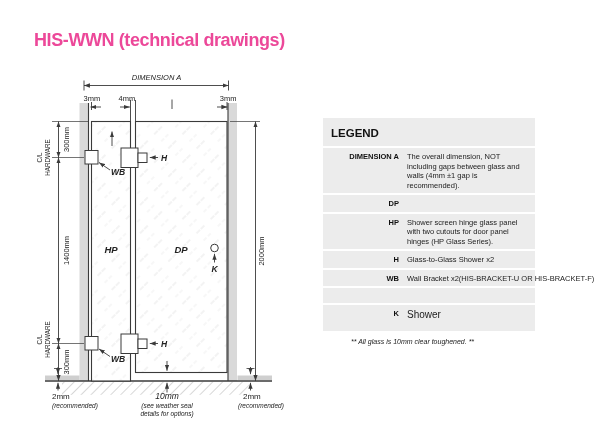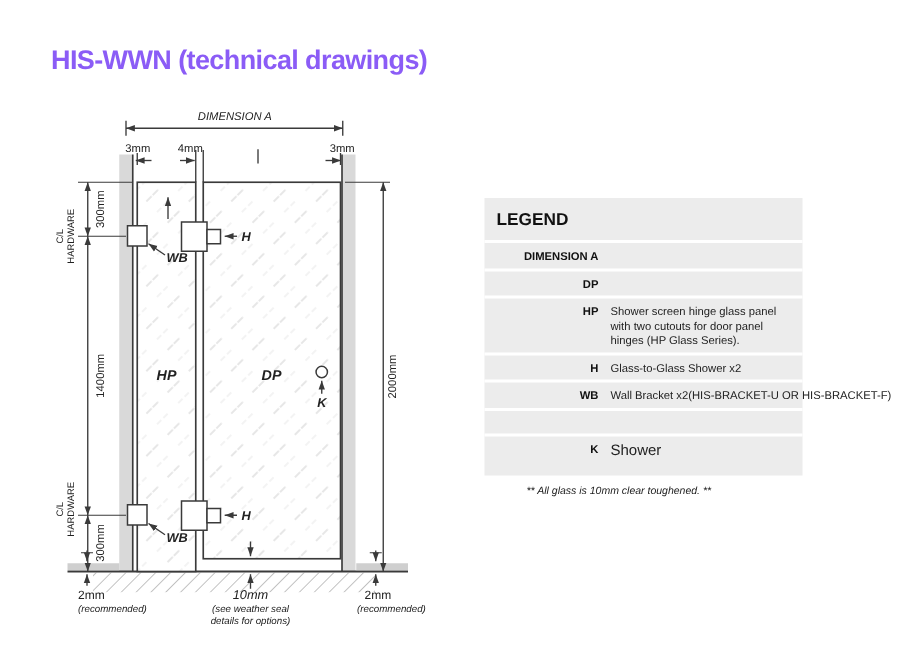--- a/index.html
+++ b/index.html
@@ -1,30 +1,30 @@
 <!DOCTYPE html>
 <html><head>
 <meta charset="utf-8">
 <style>
   html,body{margin:0;padding:0;background:#fff;}
   .stage{position:relative;width:600px;height:441px;background:#fff;overflow:hidden;
          font-family:"Liberation Sans", sans-serif;color:#1a1a1a;}
   .title{position:absolute;left:34px;top:30px;margin:0;font-size:18px;font-weight:700;
-         letter-spacing:-0.4px;color:#8b5cf6;}
+         letter-spacing:-0.4px;color:#ec4899;}
   svg{position:absolute;left:0;top:0;}
   svg text{fill:#222;font-family:"Liberation Sans", sans-serif;}
   .t-dim{font-size:7.5px;}
   .t-dim-i{font-size:7.5px;font-style:italic;}
   .t-cl{font-size:6.3px;}
   .t-panel{font-size:9.5px;font-weight:700;font-style:italic;}
   .t-hw{font-size:8.5px;font-weight:700;font-style:italic;}
   .t-mm{font-size:8px;}
   .t-mm-i{font-size:8.5px;font-style:italic;}
   .t-note{font-size:6.5px;font-style:italic;}
-  .legend-wrap{position:absolute;left:323px;top:132px;width:212px;}
+  .legend-wrap{position:absolute;left:323px;top:118px;width:212px;}
   .legend{background:#ececec;padding:6px 0 8px 0;}
   .legend-title{font-size:11.5px;font-weight:700;color:#111;padding:3px 8px 7px 8px;}
   .lrow{display:grid;grid-template-columns:76px 1fr;column-gap:8px;
         border-top:2px solid #fff;padding:4px 0 3px 0;}
   .lrow .term{text-align:right;font-size:7.5px;font-weight:700;line-height:9.5px;color:#111;}
   .lrow .desc{font-size:7.5px;line-height:9.5px;width:124px;color:#222;}
   .lrow.nowrap .desc{white-space:nowrap;width:auto;overflow:visible;}
   .lrow.empty{min-height:8px;}
   .lrow.big .desc{font-size:10px;line-height:11px;width:auto;}
   .footnote{margin:7px 0 0 28px;font-size:7px;font-style:italic;color:#222;}
@@ -176,20 +176,21 @@
     <text class="t-mm" x="243" y="399">2mm</text>
     <text class="t-note" x="238" y="408">(recommended)</text>
   </svg>
 
   <div class="legend-wrap">
     <div class="legend">
       <div class="legend-title">LEGEND</div>
 
       <div class="lrow">
         <div class="term">DIMENSION A</div>
+        <div class="desc">The overall dimension, NOT including gaps between glass and walls (4mm ±1 gap is recommended).</div>
       </div>
       <div class="lrow">
         <div class="term">DP</div>
       </div>
       <div class="lrow">
         <div class="term">HP</div>
         <div class="desc">Shower screen hinge glass panel with two cutouts for door panel hinges (HP Glass Series).</div>
       </div>
       <div class="lrow">
         <div class="term">H</div>

